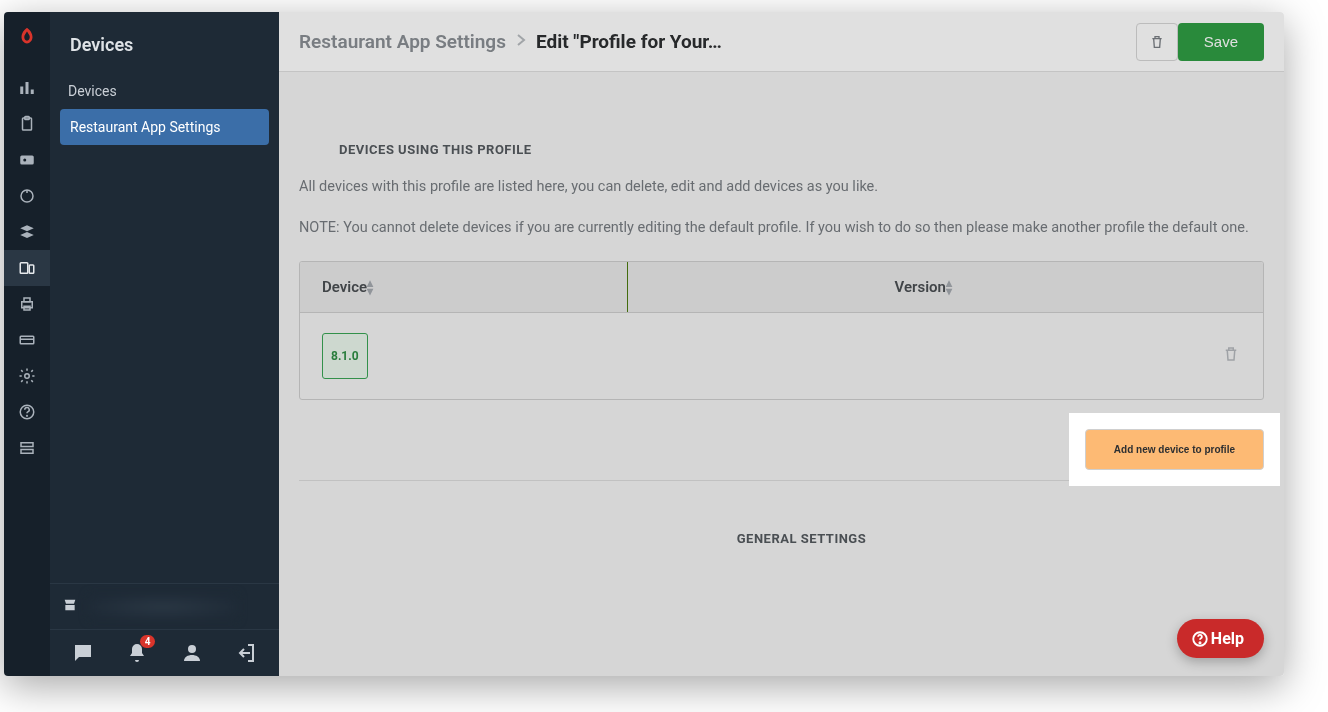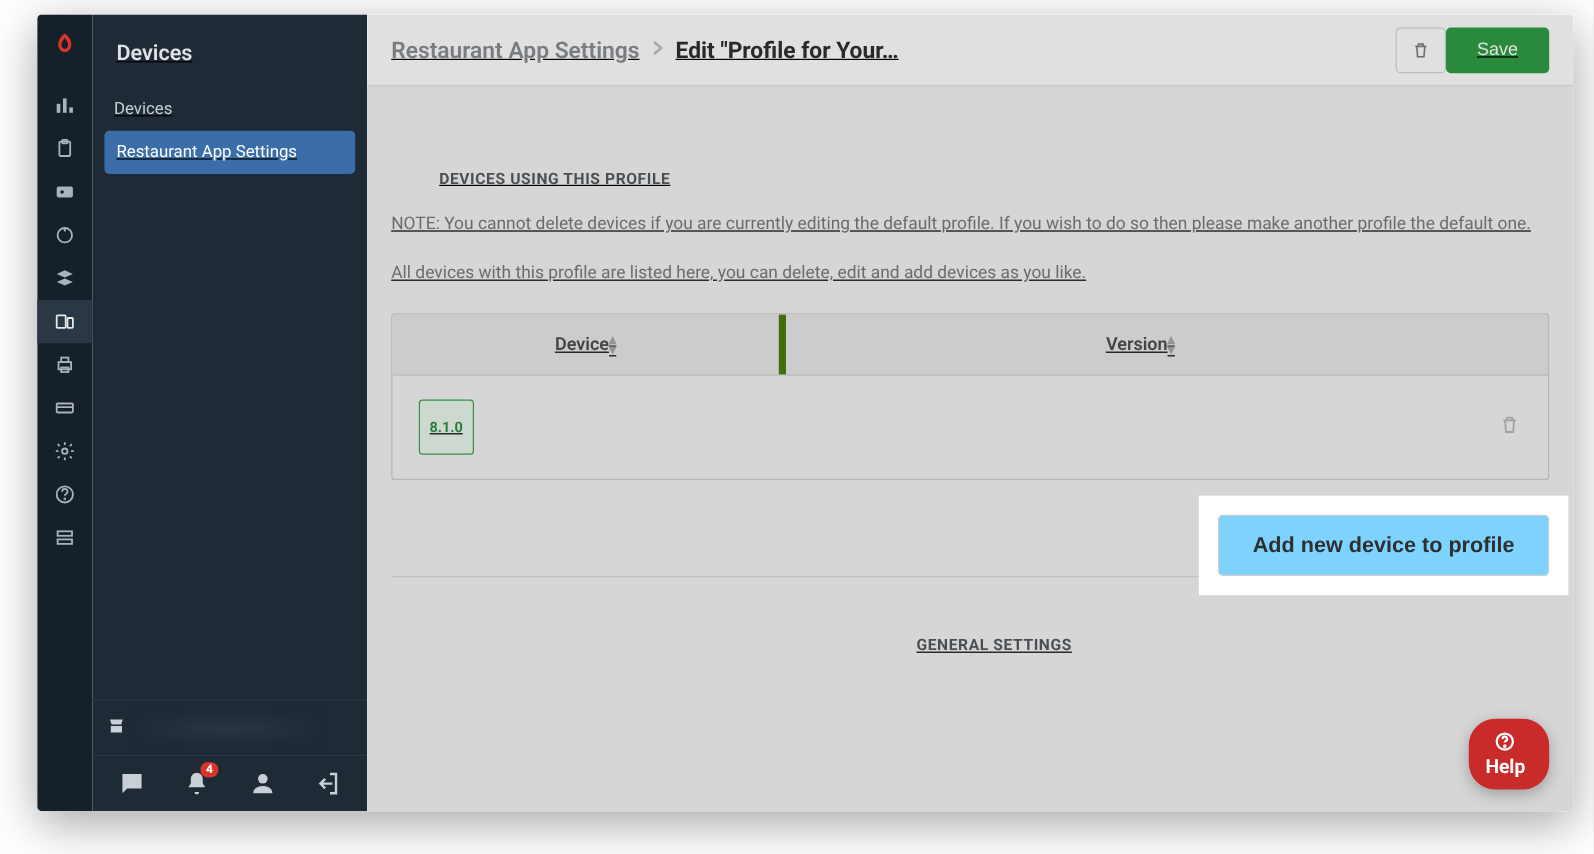--- a/index.html
+++ b/index.html
@@ -6,29 +6,28 @@
 body {
   font-family: -apple-system, BlinkMacSystemFont, "Segoe UI", Roboto, "Helvetica Neue", Arial, sans-serif;
   background: #fff;
   width: 1328px;
   height: 712px;
   overflow: hidden;
   position: relative;
 }
 .app-frame {
   position: absolute;
-  left: 31px;
+  left: 4px;
   top: 12px;
   width: 1280px;
   height: 664px;
   display: flex;
   box-shadow: 0 10px 40px rgba(0,0,0,0.35);
   border-radius: 4px;
   overflow: hidden;
-  text-decoration: underline;
 }
 
 .icon-rail {
   width: 46px;
   background: #16202a;
   display: flex;
   flex-direction: column;
   align-items: center;
   padding-top: 14px;
 }
@@ -167,24 +166,24 @@
 }
 .table-head {
   display: flex;
   background: #e9e9e9;
 }
 .th {
   padding: 16px 22px;
   font-size: 15px;
   font-weight: 600;
   color: #4b4f53;
-  border-right: 6px solid #4d7c0f;
-  display: flex;
-  align-items: center;
-  justify-content: center;
+  border-right: 1px solid #4d7c0f;
+  display: flex;
+  align-items: center;
+  justify-content: flex-start;
 }
 .th:last-child { border-right: none; justify-content: flex-end; }
 .col-device { flex: 0 0 328px; }
 .col-version { flex: 0 0 346px; }
 .col-actions { flex: 1; }
 .sort-icon { color: #a5aab0; font-size: 12px; line-height: 0.7; display:flex; flex-direction:column;}
 .table-body .tr {
   display: flex;
   border-top: 1px solid #cfcfcf;
 }
@@ -211,24 +210,24 @@
   position: absolute;
   right: 8px;
   top: 405px;
   background: #fff;
   padding: 12px;
   z-index: 10;
   box-shadow: 0 0 0 4px rgba(255,255,255,1);
 }
 .btn-add {
   border: 1px solid #cfcfcf;
-  background: #7dd3fc;
+  background: #fdba74;
   border-radius: 4px;
   padding: 14px 28px;
-  font-size: 18px;
+  font-size: 10px;
   font-weight: 700;
   color: #2d2f31;
   cursor: pointer;
 }
 .section-divider {
   border-top: 1px solid #dcdcdc;
   margin-top: 80px;
   padding-top: 50px;
   text-align: center;
 }
@@ -285,21 +284,20 @@
   border-radius: 22px;
   padding: 10px 20px 10px 14px;
   font-size: 16px;
   font-weight: 700;
   display: flex;
   align-items: center;
   gap: 2px;
   cursor: pointer;
   z-index: 20;
   box-shadow: 0 4px 12px rgba(0,0,0,0.25);
-  flex-direction: column;
 }
 .help-pill svg { width:18px; height:18px; }
 </style>
 </head>
 <body>
 
 <div class="app-frame">
 
   <div class="icon-rail">
     <div class="logo">
@@ -433,22 +431,22 @@
           <svg width="16" height="16" viewBox="0 0 24 24" fill="none" stroke="currentColor" stroke-width="2">
               <path d="M5 7h14M9 7V4h6v3M7 7l1 13h8l1-13"></path>
             </svg>
         </button>
         <button class="btn-save">Save</button>
       </div>
     </div>
 
     <div class="content">
       <div class="section-label">DEVICES USING THIS PROFILE</div>
+      <div class="section-desc">All devices with this profile are listed here, you can delete, edit and add devices as you like.</div>
       <div class="section-desc">NOTE: You cannot delete devices if you are currently editing the default profile. If you wish to do so then please make another profile the default one.</div>
-      <div class="section-desc">All devices with this profile are listed here, you can delete, edit and add devices as you like.</div>
 
       <div class="table">
         <div class="table-head">
           <div class="th col-device">
             <span>Device</span>
             <span class="sort-icon">
                 <span>▴</span>
                 <span>▾</span>
               </span>
           </div>

